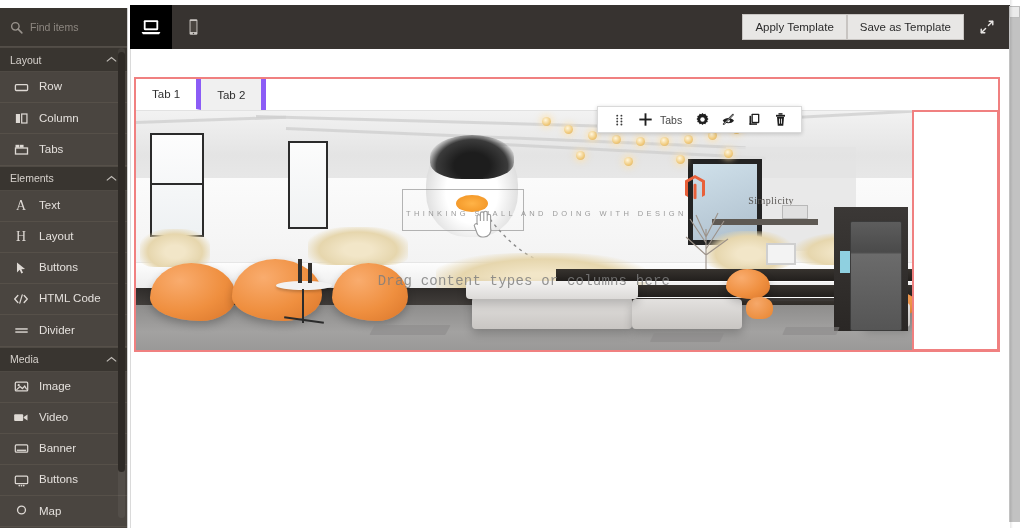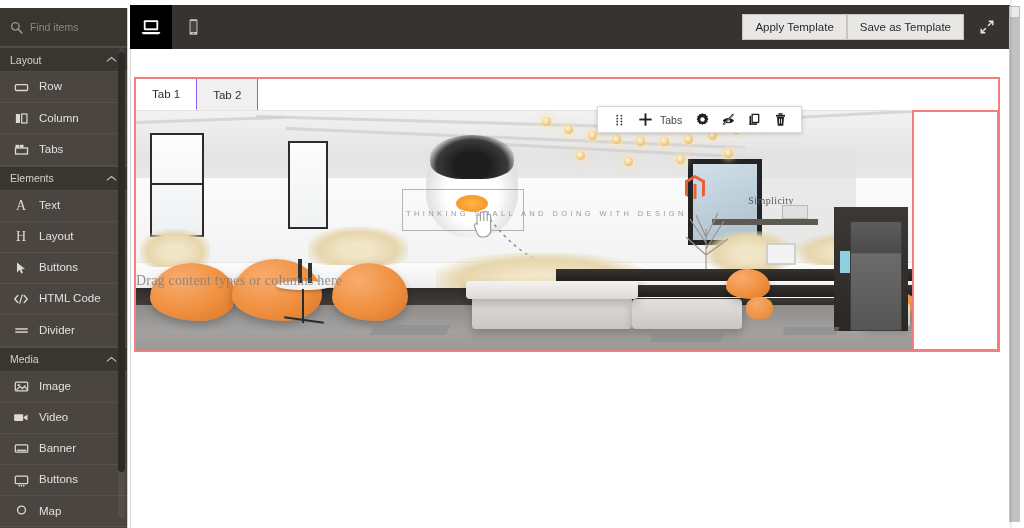--- a/index.html
+++ b/index.html
@@ -135,21 +135,21 @@
     background: #ffffff;
     display: flex; align-items: stretch;
     border-bottom: 1px solid #e2e2e2;
   }
   .tab {
     min-width: 60px;
     padding: 0 16px;
     display: flex; align-items: center; justify-content: center;
     font-size: 11.5px; color: #2f2f2f;
     background: #f0f0f0;
-    border-right: 1px solid #8b5cf6;
+    border-right: 5px solid #8b5cf6;
     cursor: pointer;
   }
   .tab.active { background: #ffffff; border-bottom: 1px solid #ffffff; }
 
   #rowarea {
     position: relative;
     height: 239px;
     display: flex;
     background: #ffffff;
   }
@@ -162,26 +162,26 @@
     position: relative;
     flex: 1 1 auto;
     border: 2px solid #f08080;
     background: #ffffff;
     margin: -1px -1px -1px 0;
   }
 
   
   #drop-hint {
     position: absolute; left: 0; right: 0; top: 162px;
-    text-align: left;
+    text-align: center;
     font-size: 14px;
     color: rgba(125,125,125,0.82);
     letter-spacing: .2px;
     pointer-events: none;
-    font-family: Liberation Serif, serif;
+    font-family: Liberation Mono, monospace;
   }
 
   
   .scene { position: absolute; inset: 0; background: #e9e9e9; }
   .ceil {
     position: absolute; left:0; right:0; top:0; height: 46%;
     background: linear-gradient(180deg,#f2f2f2 0%,#e4e4e4 40%,#ededed 100%);
   }
   .beam {
     position: absolute; height: 3px; background: #cfcfcf; opacity:.8;

